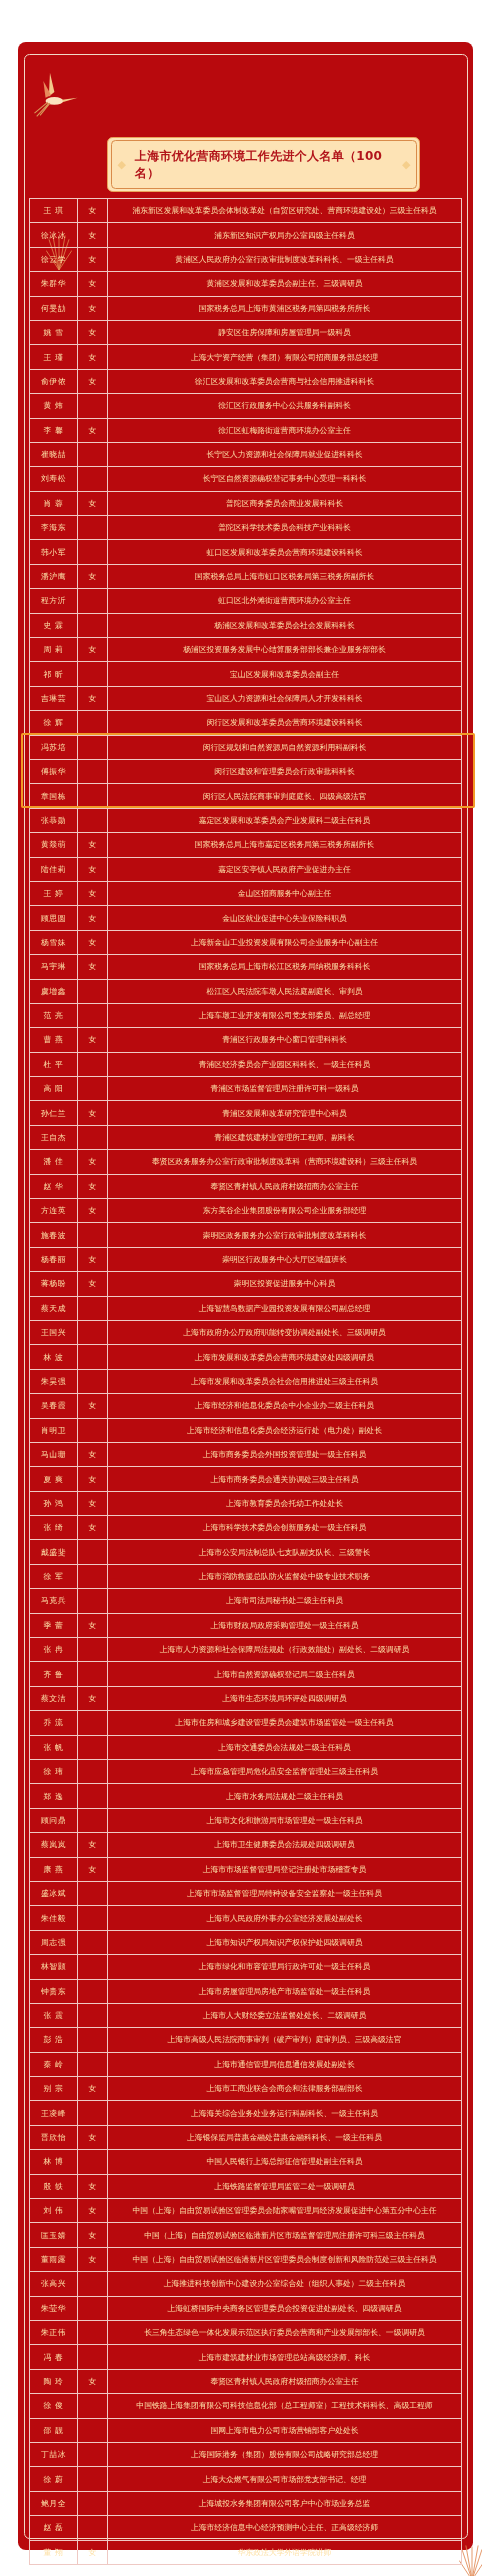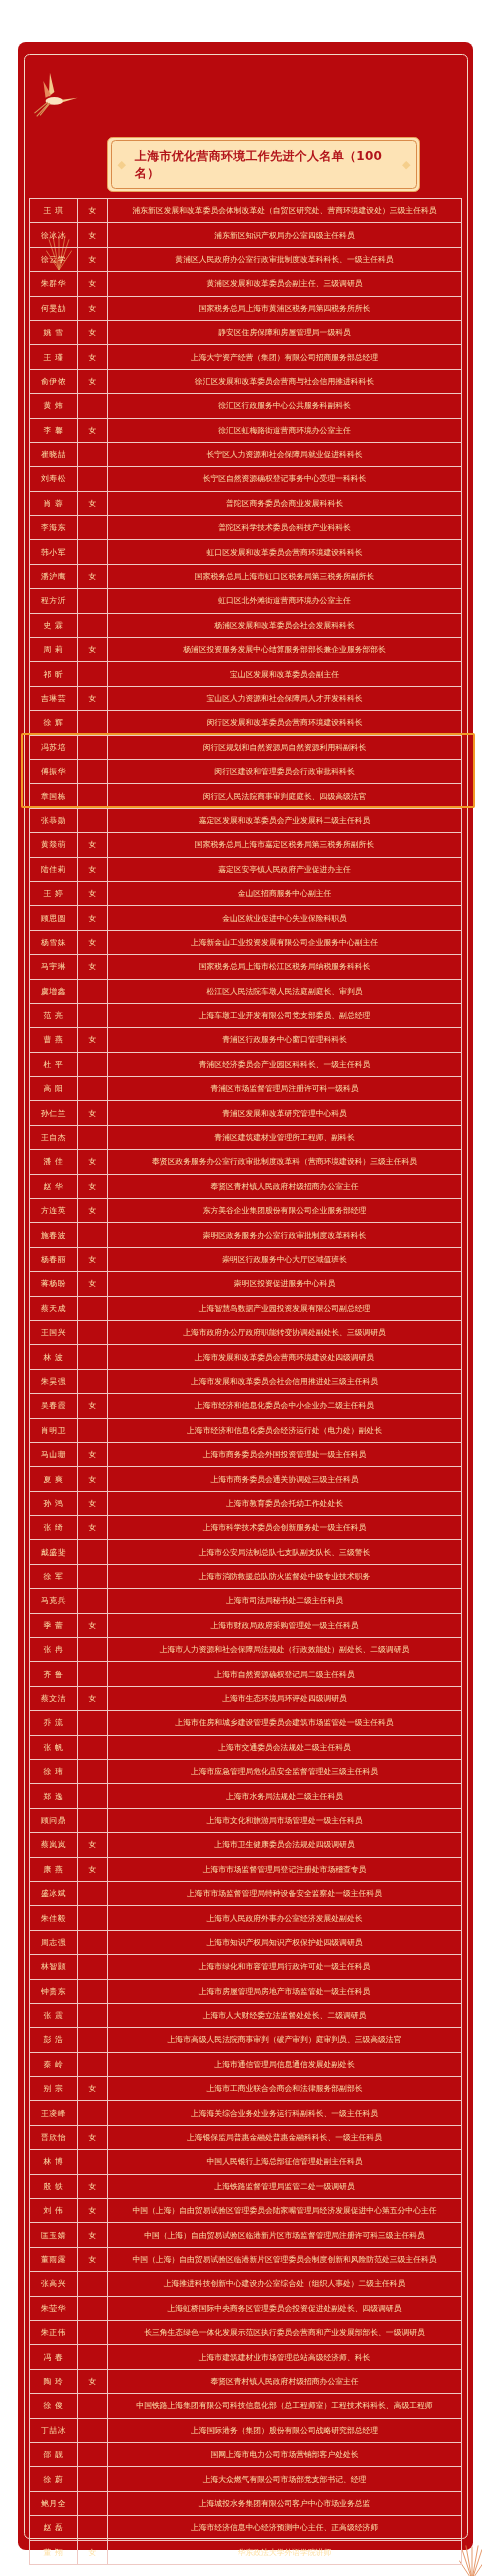--- a/index.html
+++ b/index.html
@@ -546,28 +546,28 @@
         <td class="c-name">陶 玲</td>
         <td class="c-gender">女</td>
         <td class="c-pos">奉贤区青村镇人民政府村级招商办公室主任</td>
       </tr>
       <tr>
         <td class="c-name">徐 俊</td>
         <td class="c-gender"></td>
         <td class="c-pos">中国铁路上海集团有限公司科技信息化部（总工程师室）工程技术科科长、高级工程师</td>
       </tr>
       <tr>
+        <td class="c-name">邵 靓</td>
+        <td class="c-gender"></td>
+        <td class="c-pos">国网上海市电力公司市场营销部客户处处长</td>
+      </tr>
+      <tr>
         <td class="c-name">丁喆冰</td>
         <td class="c-gender"></td>
         <td class="c-pos">上海国际港务（集团）股份有限公司战略研究部总经理</td>
-      </tr>
-      <tr>
-        <td class="c-name">邵 靓</td>
-        <td class="c-gender"></td>
-        <td class="c-pos">国网上海市电力公司市场营销部客户处处长</td>
       </tr>
       <tr>
         <td class="c-name">徐 蔚</td>
         <td class="c-gender"></td>
         <td class="c-pos">上海大众燃气有限公司市场部党支部书记、经理</td>
       </tr>
       <tr>
         <td class="c-name">鲍月全</td>
         <td class="c-gender"></td>
         <td class="c-pos">上海城投水务集团有限公司客户中心市场业务总监</td>

